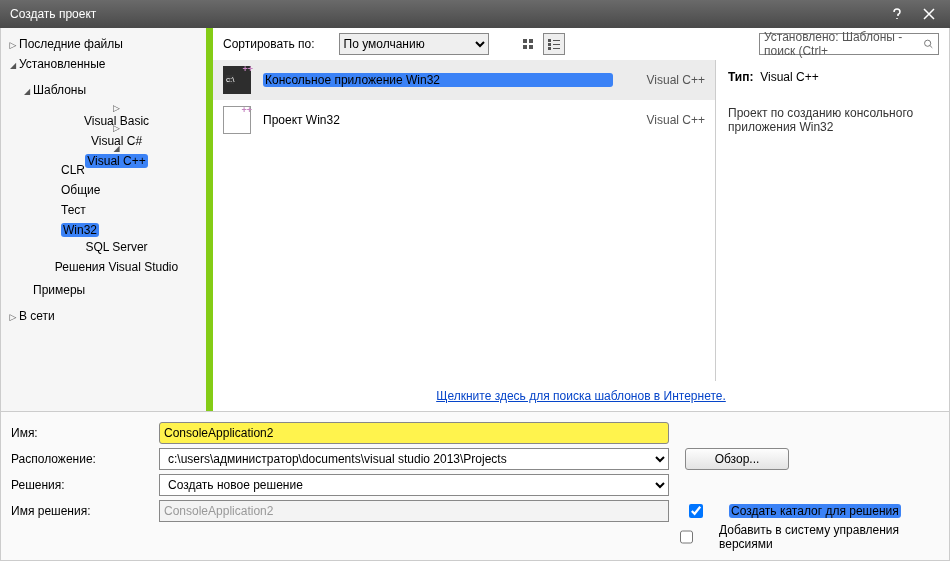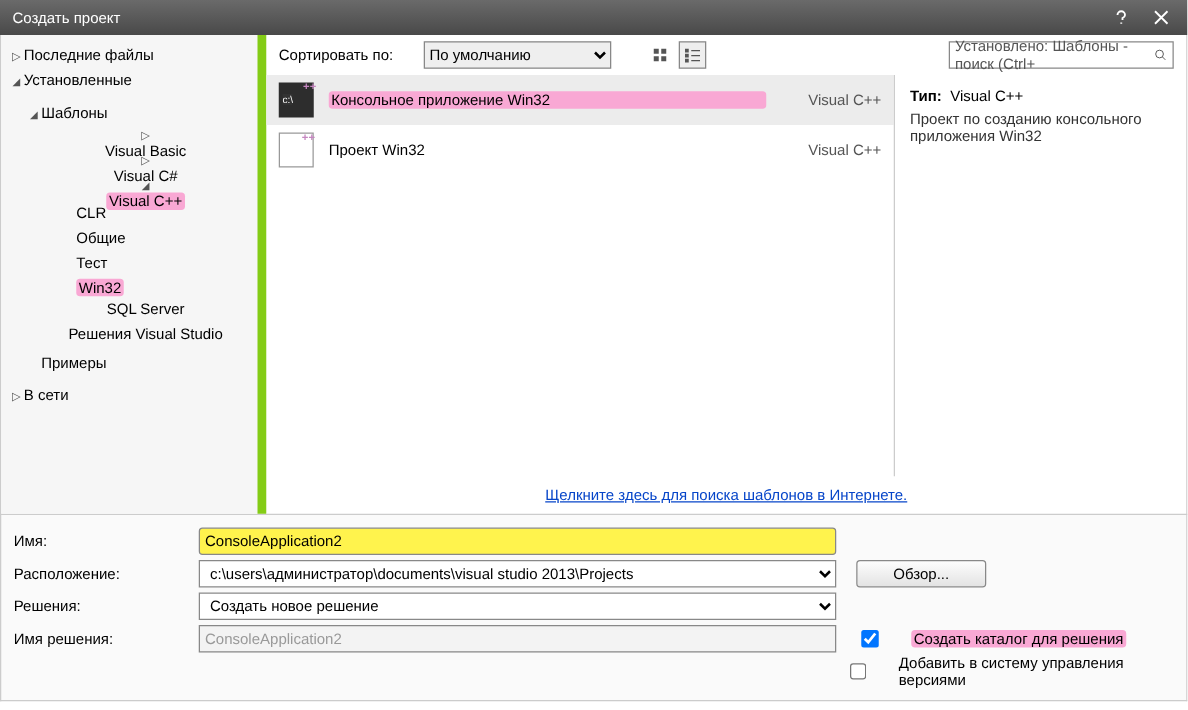--- a/index.html
+++ b/index.html
@@ -14,21 +14,21 @@
   .content { display: flex; height: 384px; border: 1px solid #ccc; border-top: none; }
   .sidebar { width: 212px; border-right: 7px solid #84cc16; background: #f6f6f6; padding: 6px 0; overflow-y: auto; }
   .tree-row { display: flex; align-items: center; height: 20px; padding-right: 8px; cursor: default; }
   .tw { display:inline-block; width:12px; text-align:center; color:#555; }
   .tw.open::before { content:"◢"; font-size:8px; }
   .tw.closed::before { content:"▷"; font-size:9px; }
   .ind0 { padding-left: 6px; }
   .ind1 { padding-left: 20px; }
   .ind2 { padding-left: 34px; flex-direction: column; }
   .ind3 { padding-left: 48px; }
-  .hl { background: #f9a8d4; border-radius: 3px; padding: 0 2px; }
+  .hl { background: #3b82f6; border-radius: 3px; padding: 0 2px; }
 
   .mid { flex: 1; display: flex; flex-direction: column; }
   .toolbar { height: 32px; display: flex; align-items: center; padding: 0 10px; gap: 24px; }
   .toolbar select { border: 1px solid #888; height: 22px; }
   .sortsel { width: 150px; }
   .view-icons { display: flex; gap: 4px; margin-left: 4px; }
   .vicon { width: 22px; height: 22px; display:flex; align-items:center; justify-content:center; border:1px solid transparent; }
   .vicon.sel { border:1px solid #888; background:#eee; }
   .searchbox { margin-left: auto; width: 180px; height: 22px; border: 1px solid #888; display:flex; align-items:center; padding:0 4px; color:#555; }
 
@@ -37,21 +37,21 @@
   .template-row { display:flex; align-items:center; height:40px; padding: 0 10px; gap:12px; }
   .template-row.selected { background:#ececec; }
   .template-row .ticon { width:28px; height:28px; background:#2d2d2d; position:relative; }
   .template-row .ticon::after { content:"++"; position:absolute; top:-2px; right:-2px; font-size:9px; color:#c586c0; font-weight:bold; }
   .template-row .cpill { position:absolute; left:3px; top:9px; font-size:8px; color:#fff; background:#333; }
   .template-row .tname { flex:1; }
   .template-row .tlang { width:80px; color:#555; text-align:right; }
 
   .descpane { width:234px; border-left:1px solid #ccc; padding:10px 12px; }
   .descpane .typelabel { font-weight:bold; }
-  .descpane .desc { margin-top:4px; color:#333; }
+  .descpane .desc { margin-top:22px; color:#333; }
 
   .searchonline { text-align:center; padding:8px 0; }
   .searchonline a { color:#0645c9; text-decoration:underline; cursor:pointer; }
 
   .bottom { border:1px solid #ccc; border-top:none; padding:8px 10px 10px 10px; background:#fafafa; }
   .form-row { display:flex; align-items:center; height:26px; gap:8px; }
   .form-row label { width:140px; }
   .form-row .field { flex:0 0 510px; }
   .form-row input.text, .form-row select { width:100%; height:22px; border:1px solid #888; padding:0 4px; background:#fff; }
   .form-row input.text[disabled] { color:#999; background:#f3f3f3; }

